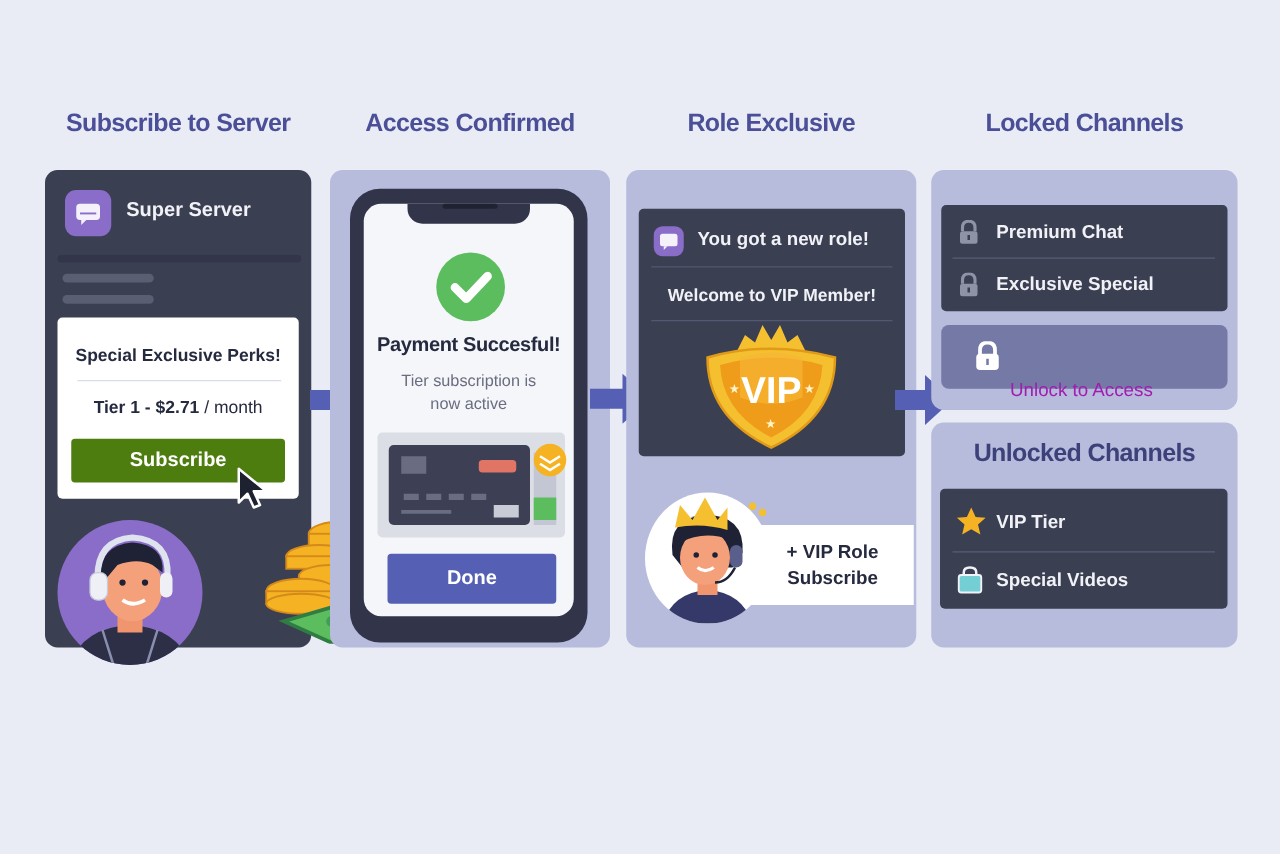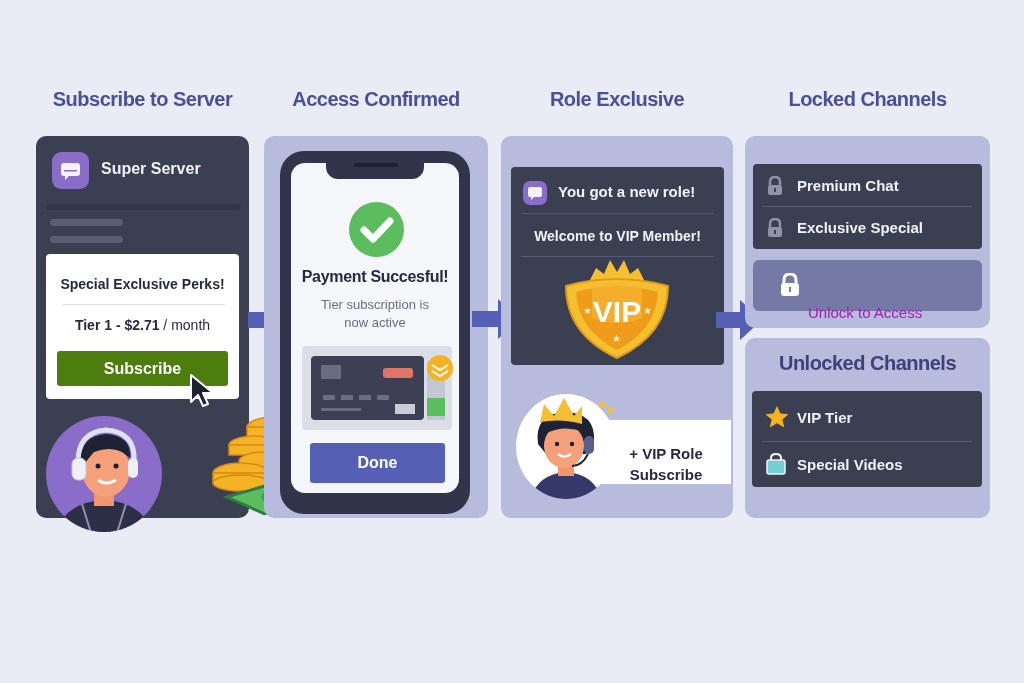--- a/index.html
+++ b/index.html
@@ -48,21 +48,21 @@
 
   
   .p3 { left: 501px; top: 136px; width: 232px; height: 382px; background: #b7bbdc; border-radius: 10px; }
   .role-card { left: 511px; top: 167px; width: 213px; height: 198px; background: #3b3f52; border-radius: 4px; }
   .role-icon { left: 523px; top: 181px; width: 24px; height: 24px; background: #8a6cc9; border-radius: 7px; }
   .role-title { left: 558px; top: 183px; font-size: 15px; font-weight: bold; color: #f1f2f7; }
   .role-line { left: 521px; top: 213px; width: 193px; height: 1px; background: #545870; }
   .role-welcome { left: 511px; top: 228px; width: 213px; text-align: center; font-size: 14px; font-weight: bold; color: #f1f2f7; }
   .role-line2 { left: 521px; top: 256px; width: 193px; height: 1px; background: #545870; }
   .vip-note { left: 596px; top: 420px; width: 135px; height: 64px; background: #fff; }
-  .vip-note-text { left: 606px; top: 431px; width: 120px; text-align: center; font-size: 15px; font-weight: bold; color: #262a3f; line-height: 21px; margin-top: 12px; }
+  .vip-note-text { left: 606px; top: 431px; width: 120px; text-align: center; font-size: 15px; font-weight: bold; color: #262a3f; line-height: 21px; }
   .avatar2 { left: 516px; top: 394px; width: 100px; height: 105px; border-radius: 50%; background: #fff; overflow: hidden; }
 
   
   .p4a { left: 745px; top: 136px; width: 245px; height: 192px; background: #b7bbdc; border-radius: 10px; }
   .locked-list { left: 753px; top: 164px; width: 229px; height: 85px; background: #3b3f52; border-radius: 4px; }
   .lock-item { position: absolute; left: 766px; font-size: 15px; font-weight: bold; color: #f1f2f7; }
   .lock-line { left: 762px; top: 206px; width: 210px; height: 1px; background: #5a5e76; }
   .unlock-btn { left: 753px; top: 260px; width: 229px; height: 51px; background: #7479a6; border-radius: 6px; border: none; }
   .unlock-label { left: 808px; top: 276px; font-size: 15px; font-weight: normal; color: #a21caf; margin-top: 28px; }
   .p4b { left: 745px; top: 338px; width: 245px; height: 180px; background: #b7bbdc; border-radius: 10px; }

